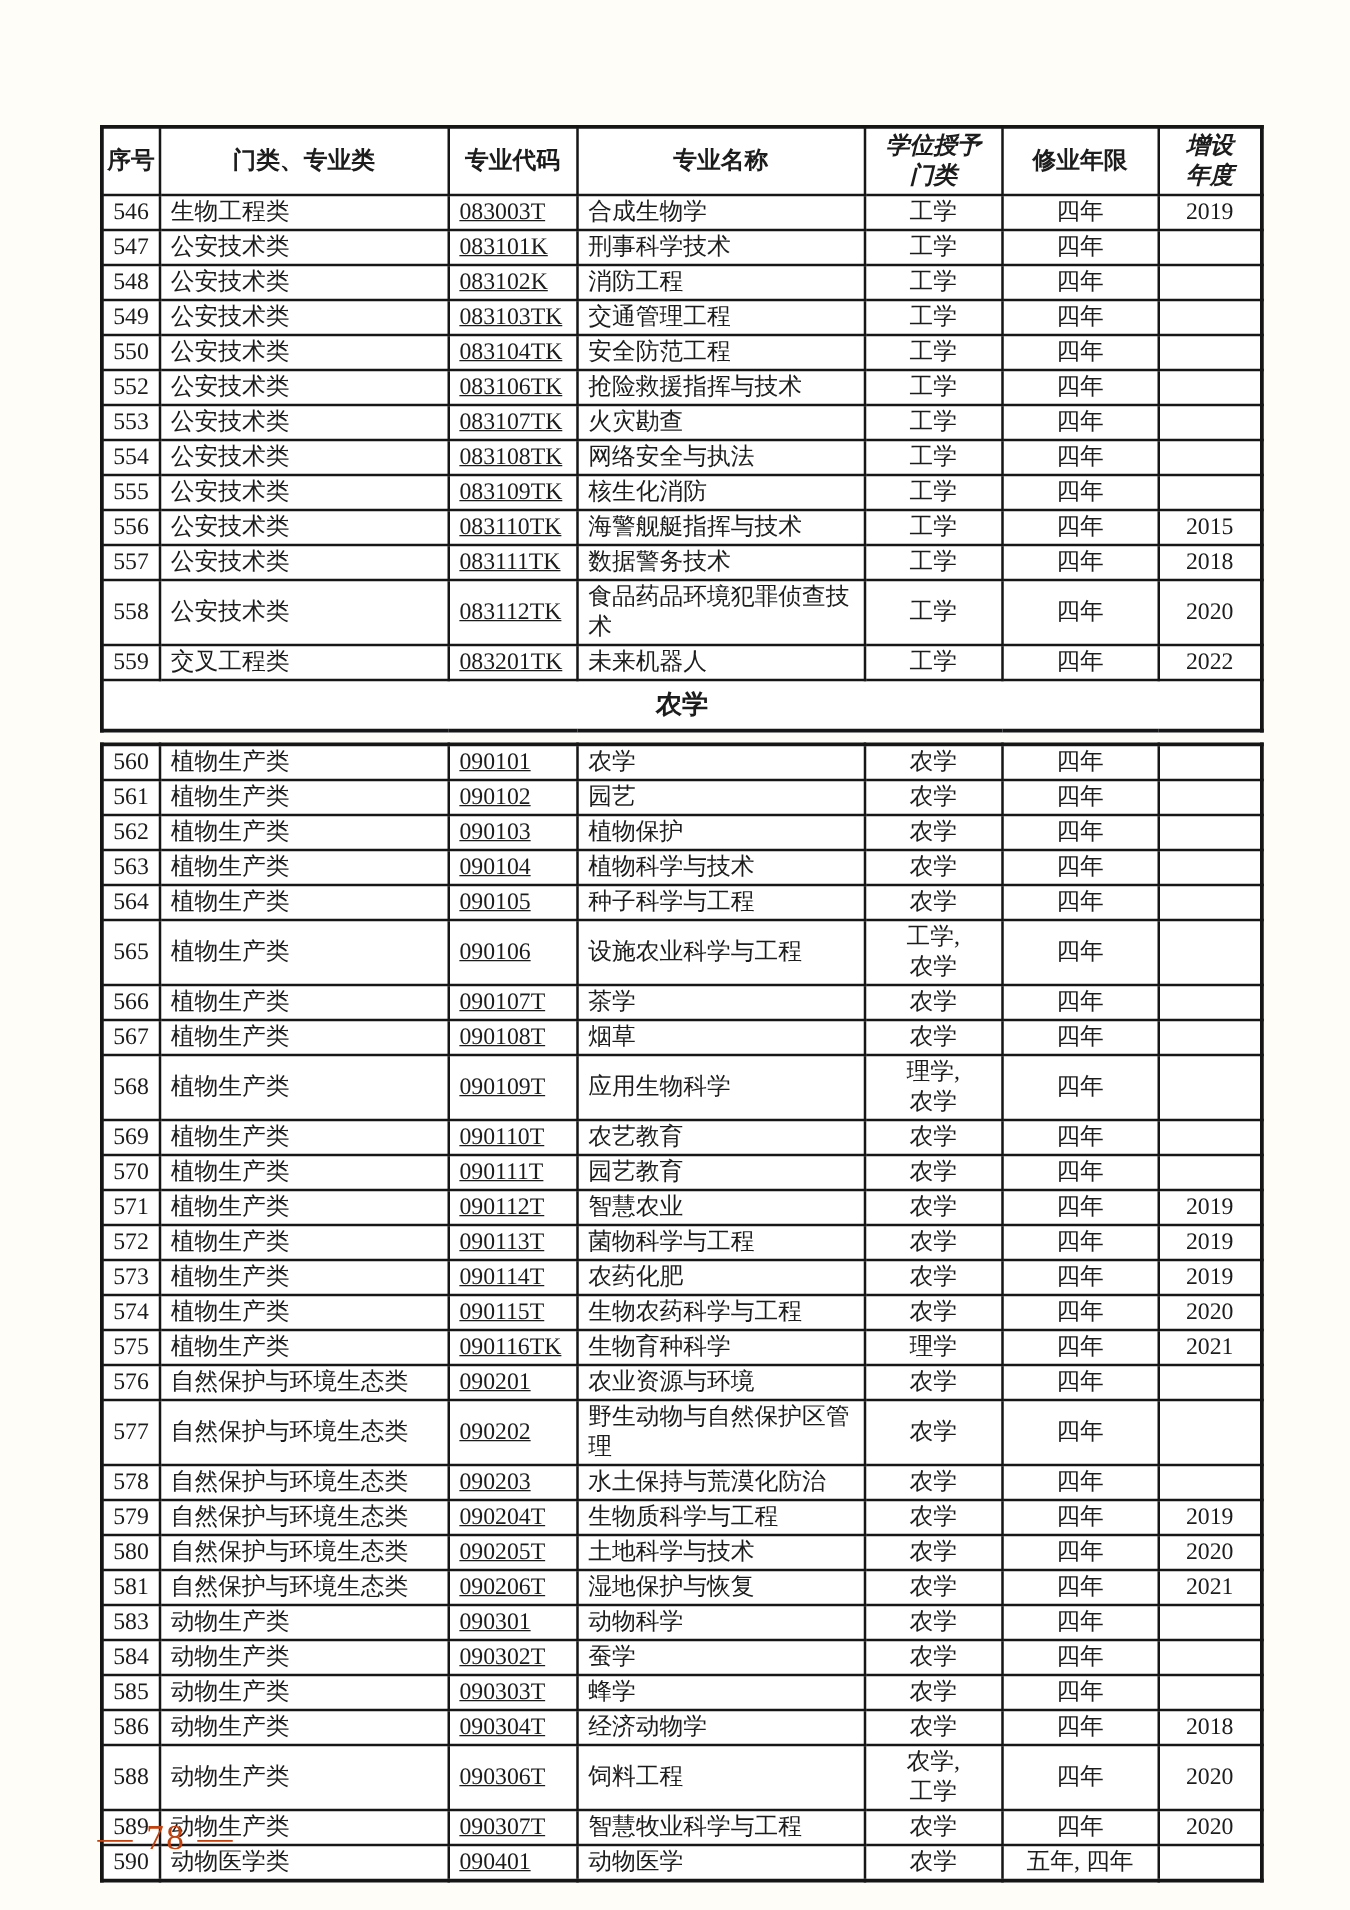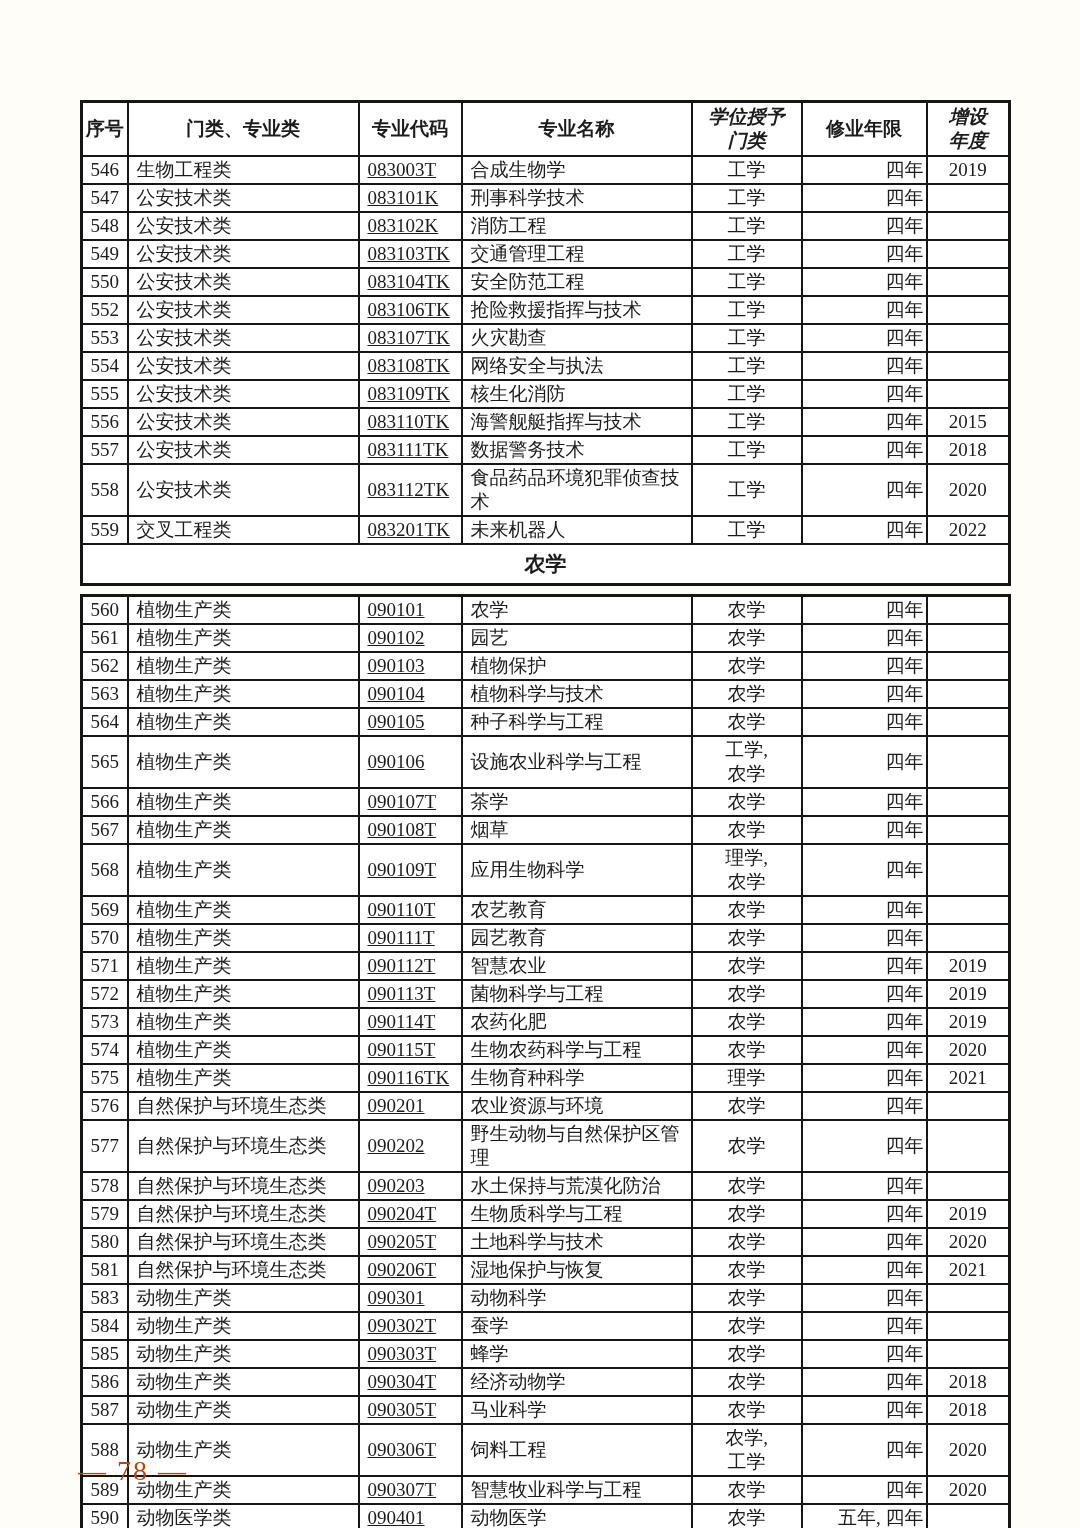--- a/index.html
+++ b/index.html
@@ -44,21 +44,21 @@
   }
   table.catalog td { height: 22px; padding: 1px 2px; }
   .th-wrap { display: inline-block; vertical-align: middle; }
   .w-deg { width: 78px; font-style: italic; }
   .w-add { width: 40px; font-style: italic; }
   .c-no   { text-align: center; }
   .c-cat  { text-align: left; padding: 1px 6px 1px 8px !important; }
   .c-code { text-align: left; padding: 1px 4px 1px 8px !important; text-decoration: underline; }
   .c-name { text-align: left; padding: 1px 6px 1px 8px !important; margin-left: 36px; }
   .c-deg  { text-align: center; padding: 1px 24px !important; }
-  .c-yrs  { text-align: right; }
+  .c-yrs  { text-align: center; }
   .c-add  { text-align: center; font-family: Liberation Serif, serif; }
   tr.band-row td {
     height: 36px;
     text-align: center;
     font-weight: bold;
     font-size: 21px;
     font-family: "Liberation Sans", "DejaVu Sans", sans-serif;
   }
   .section-gap { height: 8px; }
   .page-footer {
@@ -463,29 +463,20 @@
           <tr>
             <td class="c-no">586</td>
             <td class="c-cat">动物生产类</td>
             <td class="c-code">090304T</td>
             <td class="c-name">经济动物学</td>
             <td class="c-deg">农学</td>
             <td class="c-yrs">四年</td>
             <td class="c-add">2018</td>
           </tr>
           <tr>
-            <td class="c-no">587</td>
-            <td class="c-cat">动物生产类</td>
-            <td class="c-code">090305T</td>
-            <td class="c-name">马业科学</td>
-            <td class="c-deg">农学</td>
-            <td class="c-yrs">四年</td>
-            <td class="c-add">2018</td>
-          </tr>
-          <tr>
             <td class="c-no">588</td>
             <td class="c-cat">动物生产类</td>
             <td class="c-code">090306T</td>
             <td class="c-name">饲料工程</td>
             <td class="c-deg">农学, 工学</td>
             <td class="c-yrs">四年</td>
             <td class="c-add">2020</td>
           </tr>
           <tr>
             <td class="c-no">589</td>

